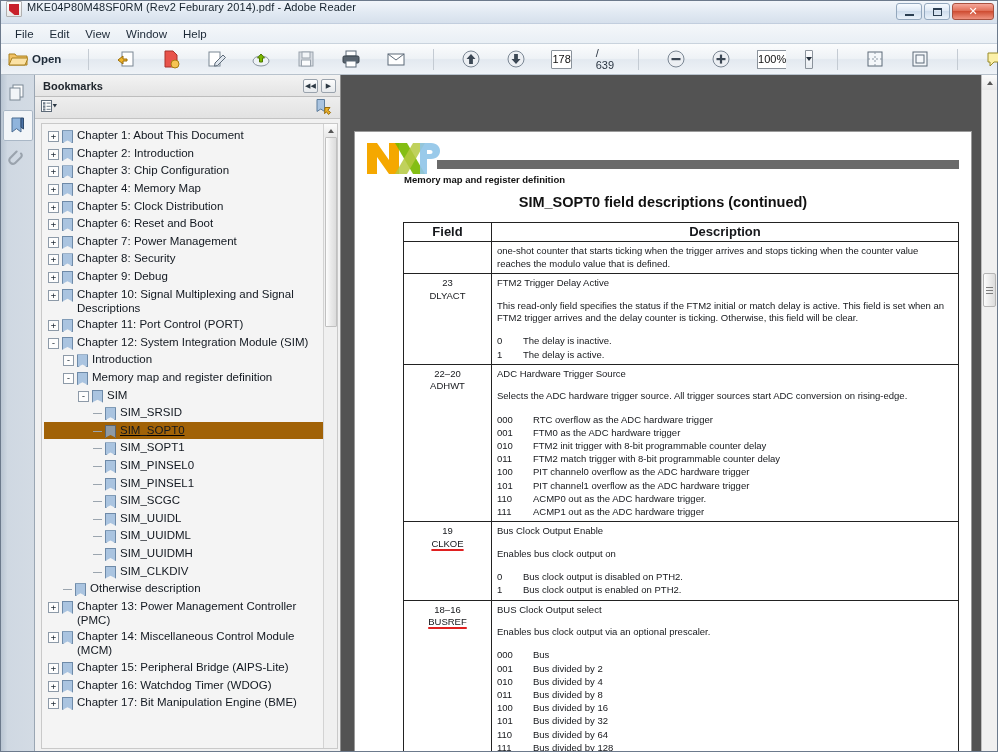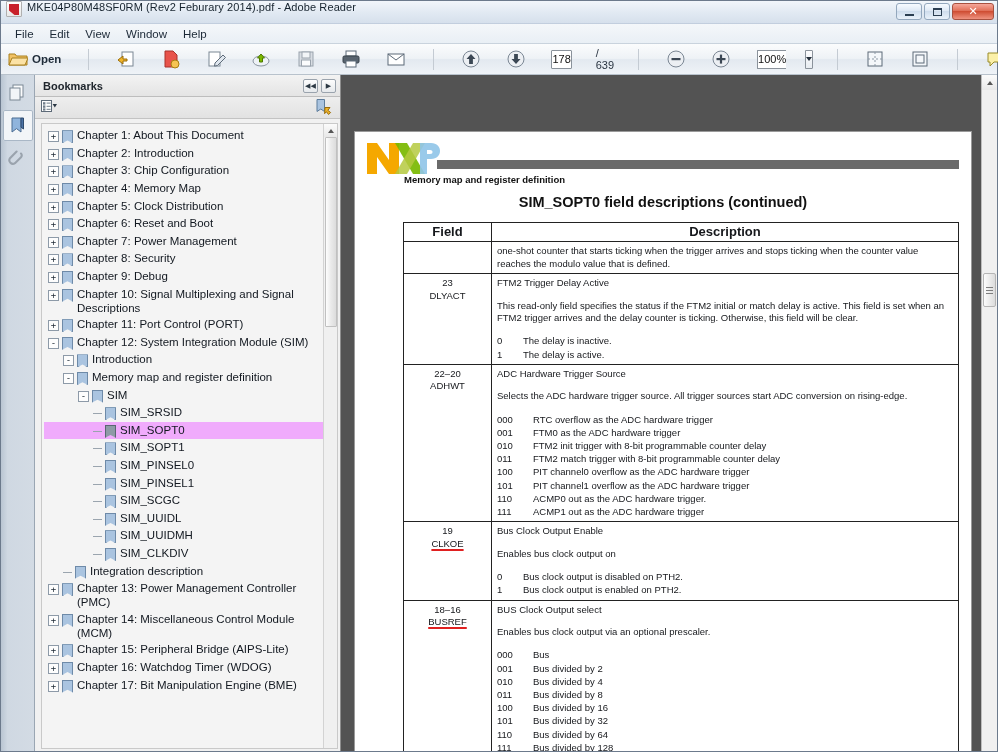--- a/index.html
+++ b/index.html
@@ -181,21 +181,21 @@
     background:linear-gradient(180deg,#fbfbfb,#e8e8e8);
   }
   .vs-thumb {
     position:absolute; top:13px; width:12px; height:190px;
     background:linear-gradient(90deg,#fdfdfd,#eaeaea 50%,#dcdcdc);
     border:1px solid #c0c0c0; border-radius:1px;
   }
   .tri-up{width:0;height:0;border-left:3px solid transparent;border-right:3px solid transparent;border-bottom:4px solid #555;}
 
   .bnode { display:flex; align-items:flex-start; padding:1.3px 0; cursor:default; }
-  .bnode.sel { background:#f0abfc; }
+  .bnode.sel { background:#a16207;text-decoration:underline; }
   .expander {
     width:11px;height:11px;flex:none;margin-top:3px;
     border:1px solid #8d9aa8; background:#fdfdfd;
     font-size:9px; line-height:9px; text-align:center; color:#1b2733;
     font-family:"DejaVu Sans Mono",monospace;
   }
   .bm-ico {
     width:11px;height:13px;flex:none;margin:2px 4px 0 3px; position:relative;
   }
   .bm-ico::before{
@@ -664,31 +664,36 @@
                   <span class="bm-label">SIM_SCGC</span>
                 </div>
                 <div class="bnode" style="padding-left: 49px;">
                   <span class="dash"></span>
                   <span class="bm-ico"></span>
                   <span class="bm-label">SIM_UUIDL</span>
                 </div>
                 <div class="bnode" style="padding-left: 49px;">
                   <span class="dash"></span>
                   <span class="bm-ico"></span>
+                  <span class="bm-label">SIM_UUIDML</span>
+                </div>
+                <div class="bnode" style="padding-left: 49px;">
+                  <span class="dash"></span>
+                  <span class="bm-ico"></span>
                   <span class="bm-label">SIM_UUIDMH</span>
                 </div>
                 <div class="bnode" style="padding-left: 49px;">
                   <span class="dash"></span>
                   <span class="bm-ico"></span>
                   <span class="bm-label">SIM_CLKDIV</span>
                 </div>
                 <div class="bnode" style="padding-left: 19px;">
                   <span class="dash"></span>
                   <span class="bm-ico"></span>
-                  <span class="bm-label">Integration description</span>
+                  <span class="bm-label">Otherwise description</span>
                 </div>
                 <div class="bnode" style="padding-left: 4px;">
                   <span class="expander">+</span>
                   <span class="bm-ico"></span>
                   <span class="bm-label">Chapter 13: Power Management Controller (PMC)</span>
                 </div>
                 <div class="bnode" style="padding-left: 4px;">
                   <span class="expander">+</span>
                   <span class="bm-ico"></span>
                   <span class="bm-label">Chapter 14: Miscellaneous Control Module (MCM)</span>

